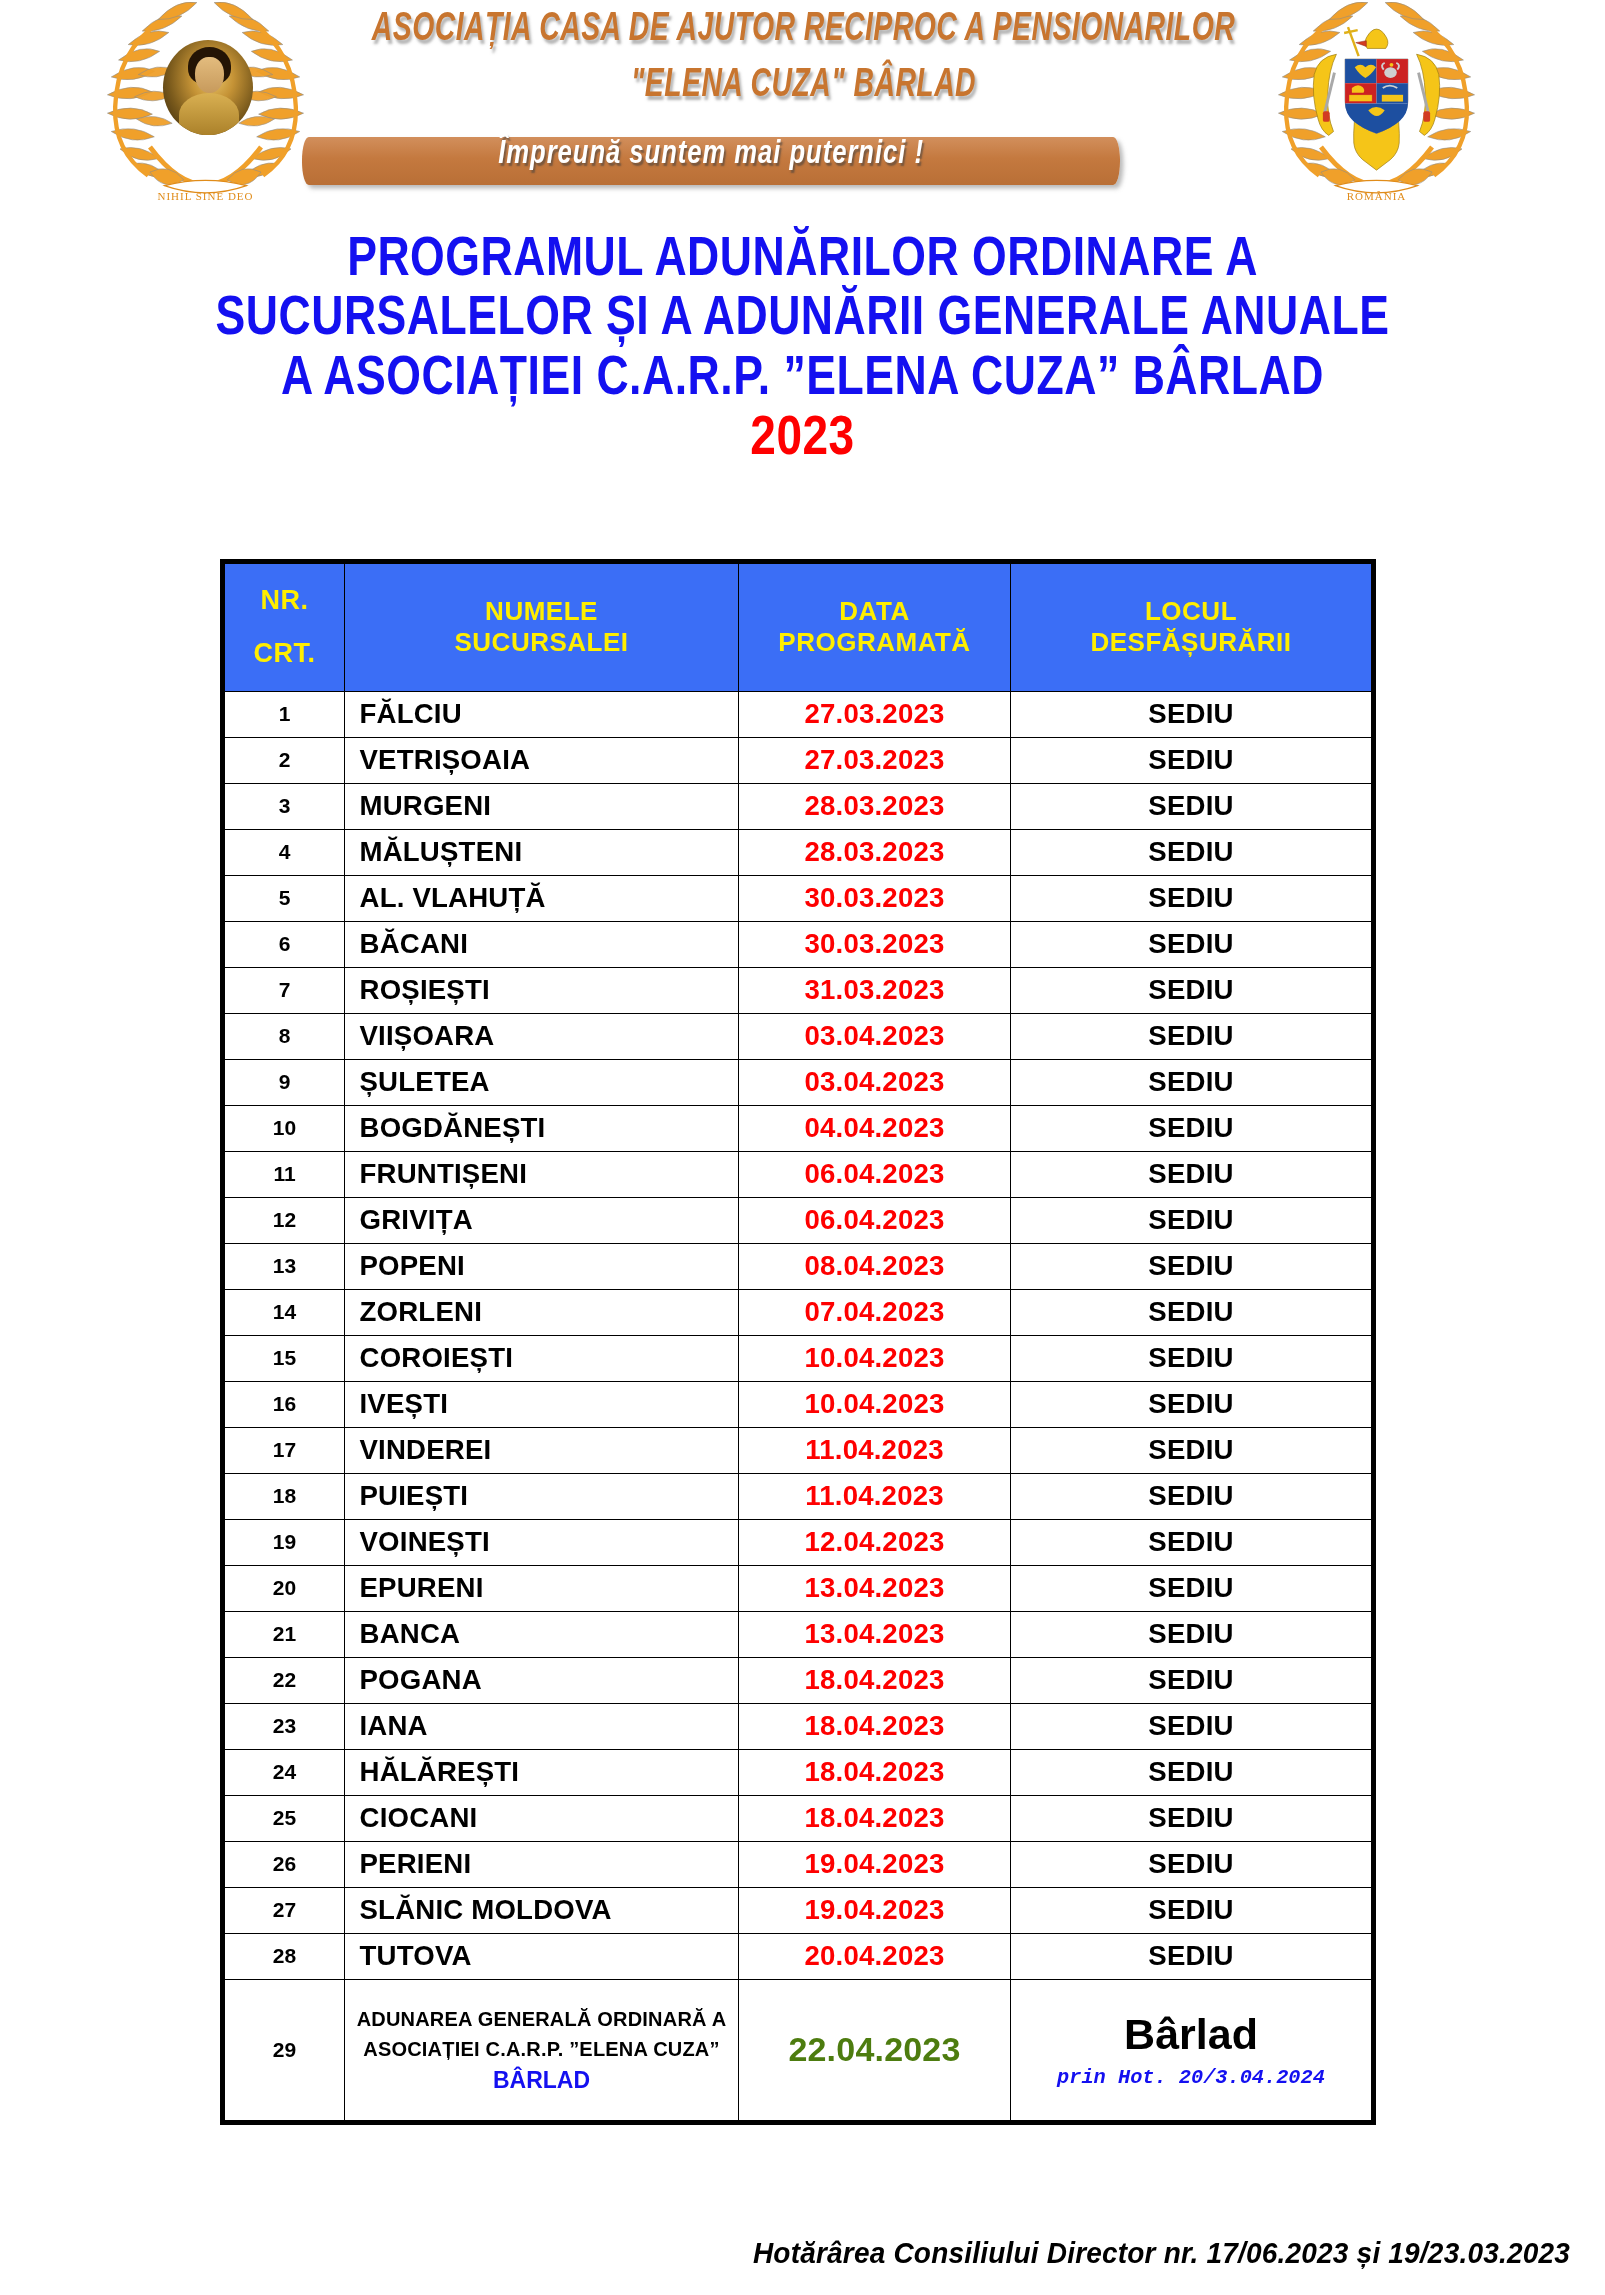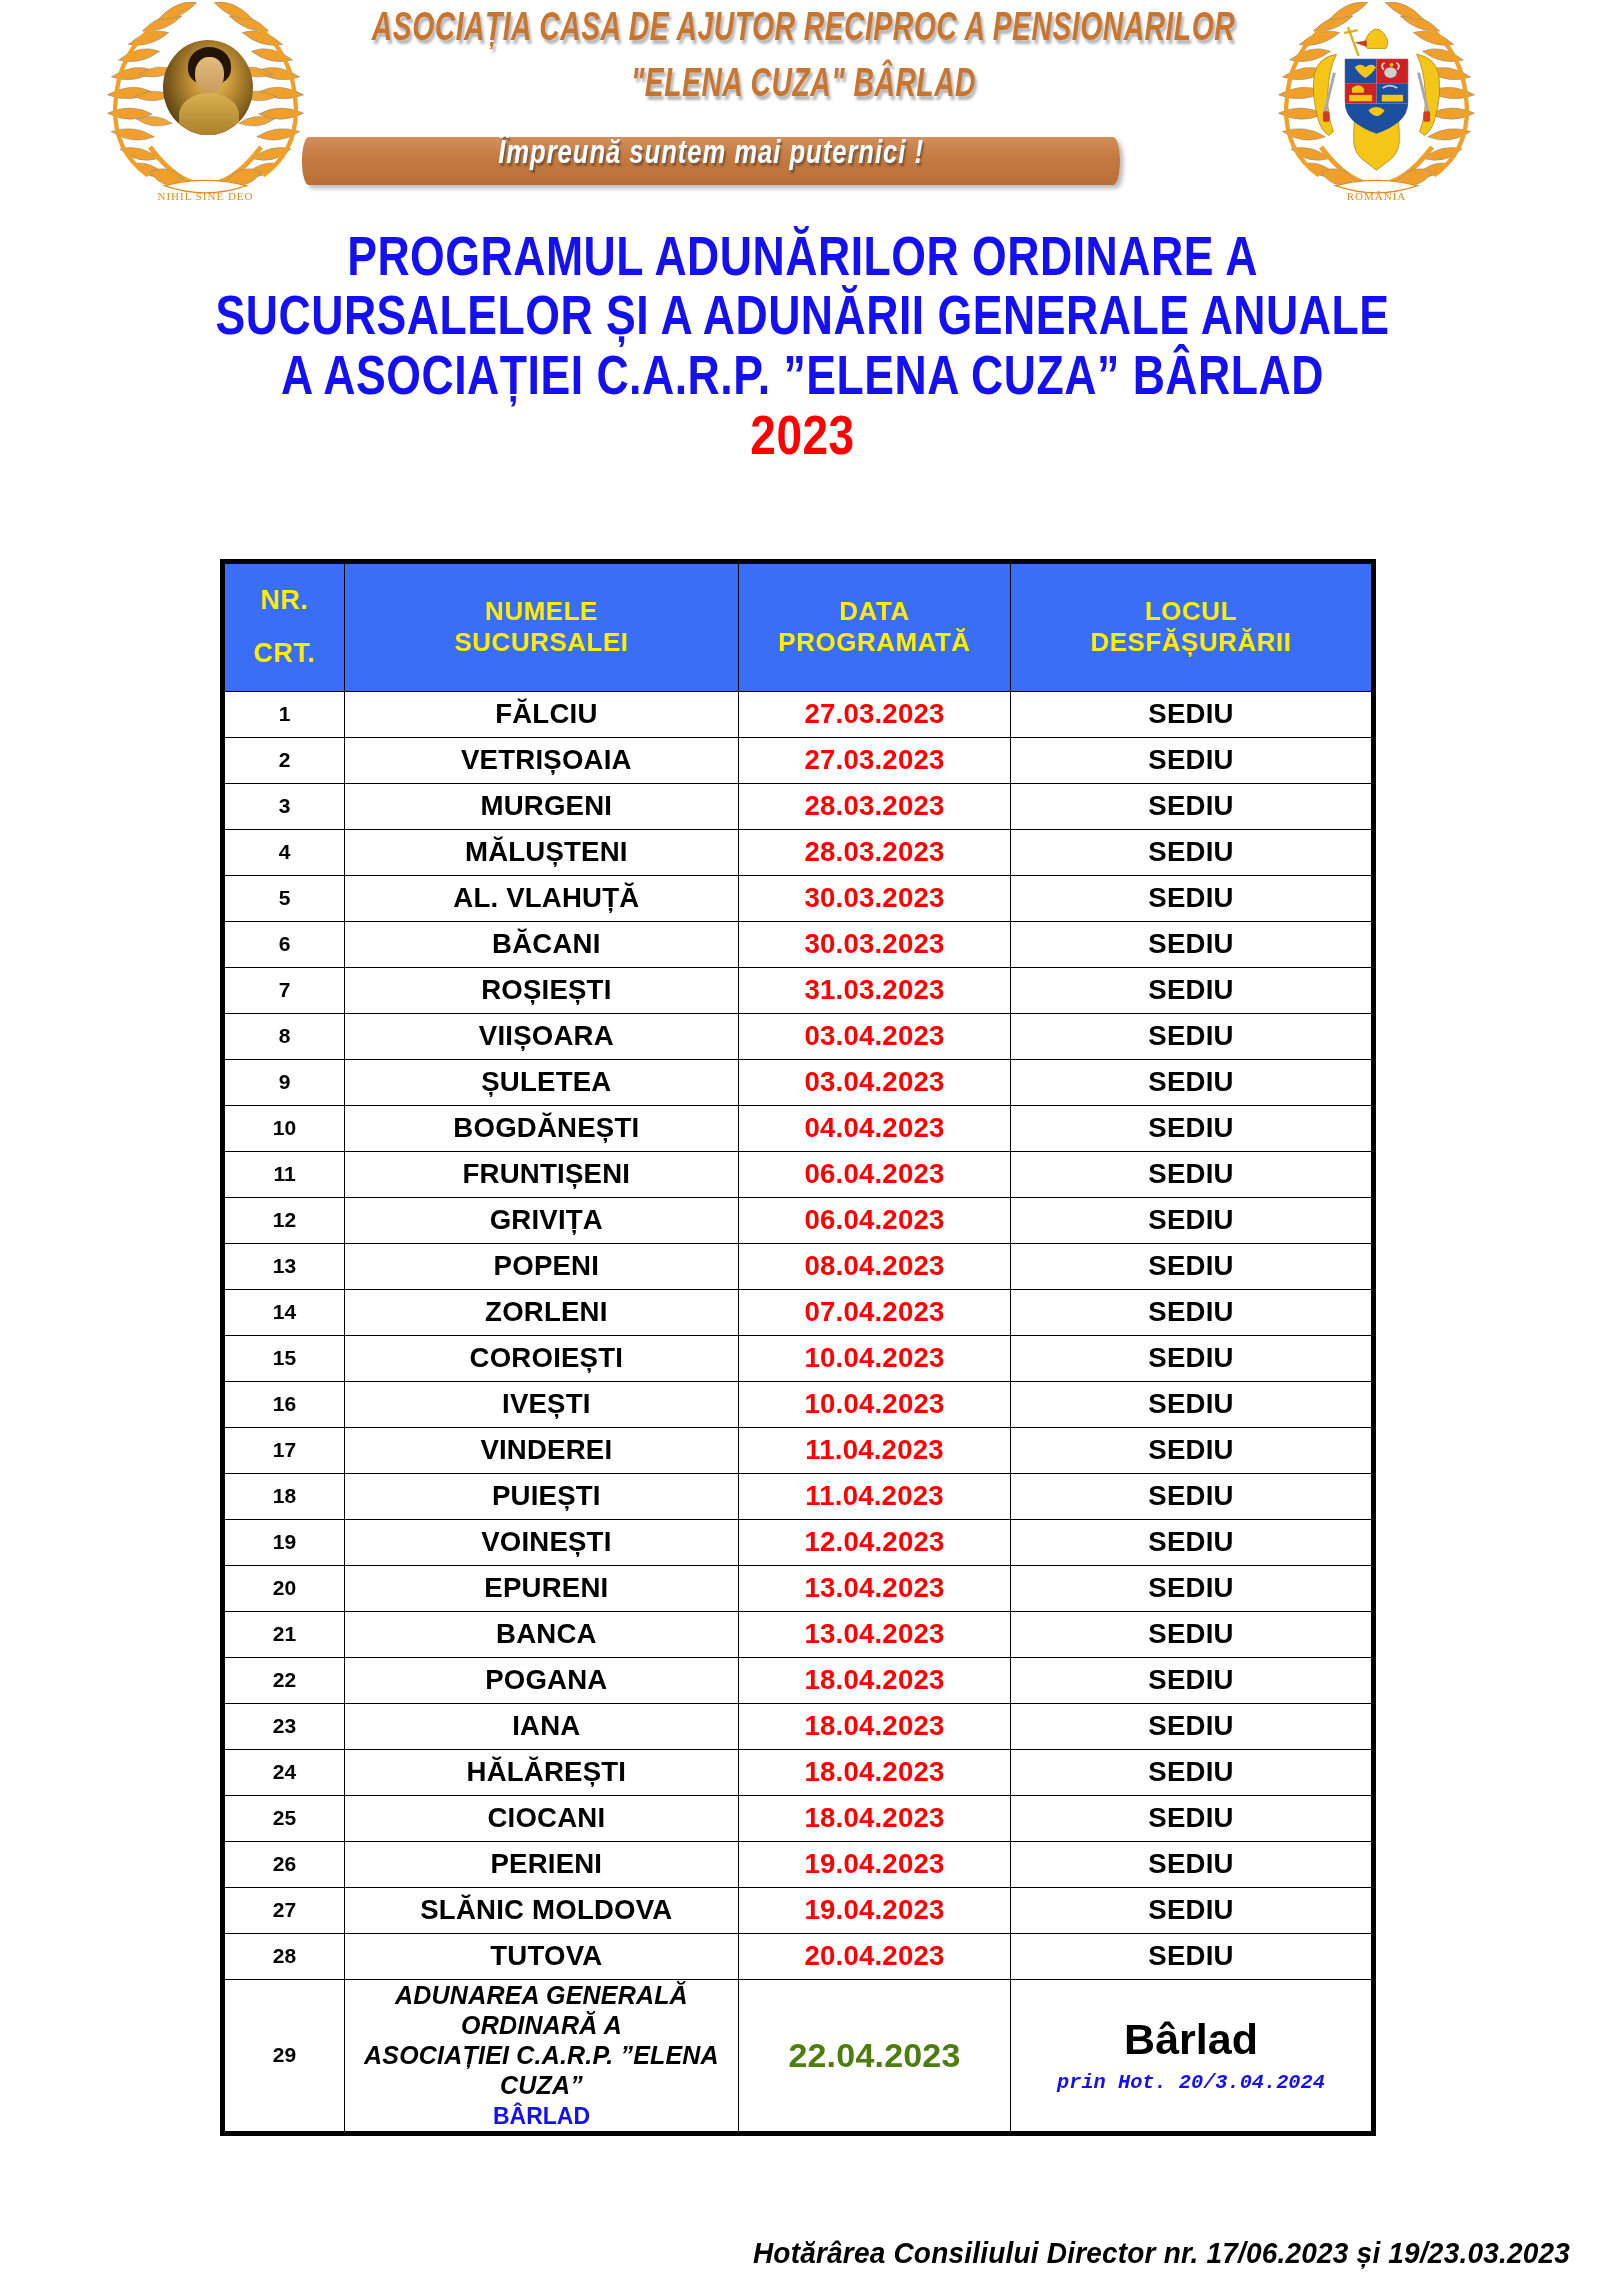--- a/index.html
+++ b/index.html
@@ -166,21 +166,21 @@
     font-family: "Liberation Sans", sans-serif;
     font-weight: bold;
   }
   td.cell-nr {
     text-align: center;
     font-size: 21px;
     color: #000000;
     transform: none;
   }
   td.cell-name {
-    text-align: center;
+    text-align: left;
     font-size: 27.6px;
     color: #000000;
     padding-left: 14.5px;
     letter-spacing: 0.2px;
   }
   td.cell-date {
     text-align: center;
     font-size: 27.6px;
     color: #fe0000;
     letter-spacing: 0.2px;
@@ -195,25 +195,24 @@
   
   tr.final-row td { height: 140px; }
   tr.final-row td.cell-nr { font-size: 21px; }
   .final-name {
     text-align: center;
     line-height: 30px;
   }
   .final-name .fn-l1,
   .final-name .fn-l2 {
     display: block;
-    font-size: 25px;
+    font-size: 20px;
     color: #000000;
     font-weight: bold;
     letter-spacing: 0.2px;
-    font-style: italic;
   }
   .final-name .fn-l3 {
     display: block;
     font-size: 23px;
     color: #1410f0;
     font-weight: bold;
     margin-top: 1px;
   }
   td.cell-date.final-date {
     font-size: 34px;

